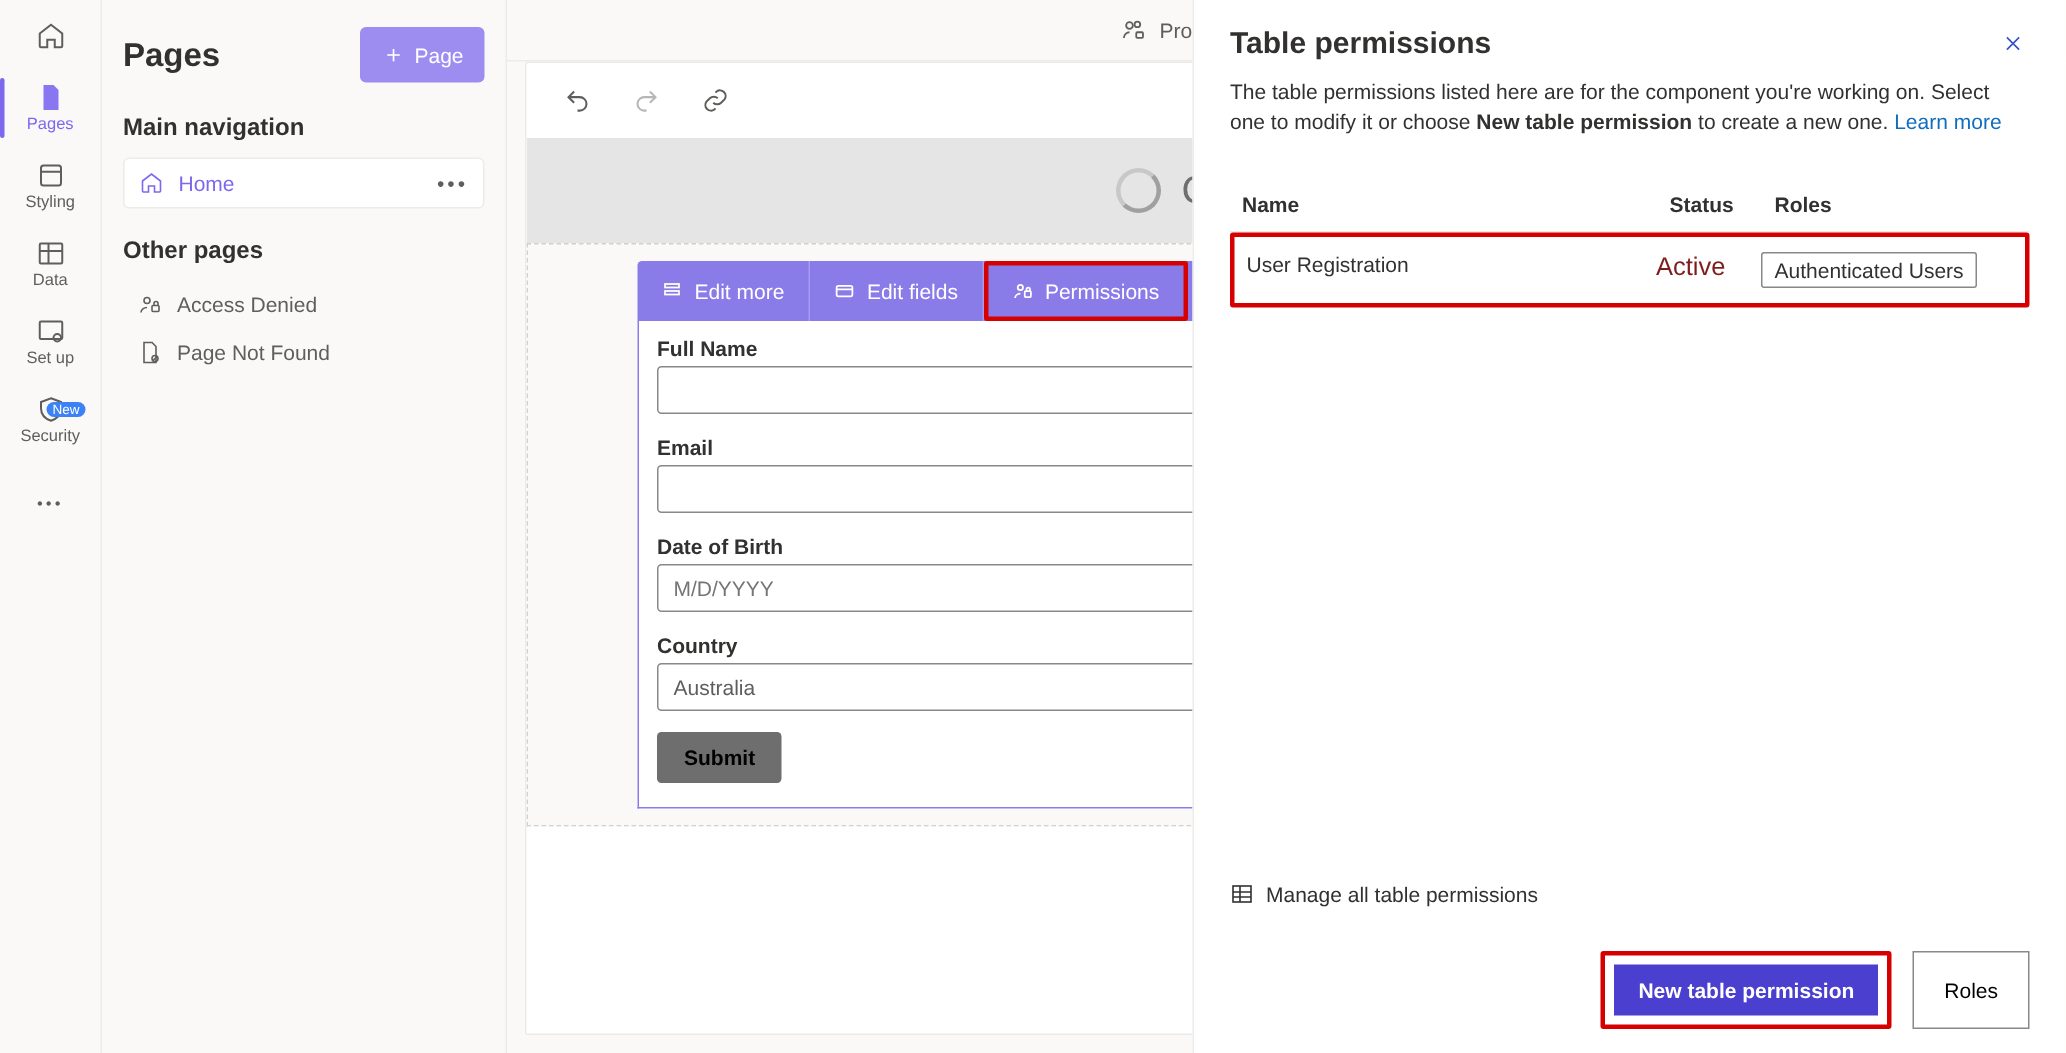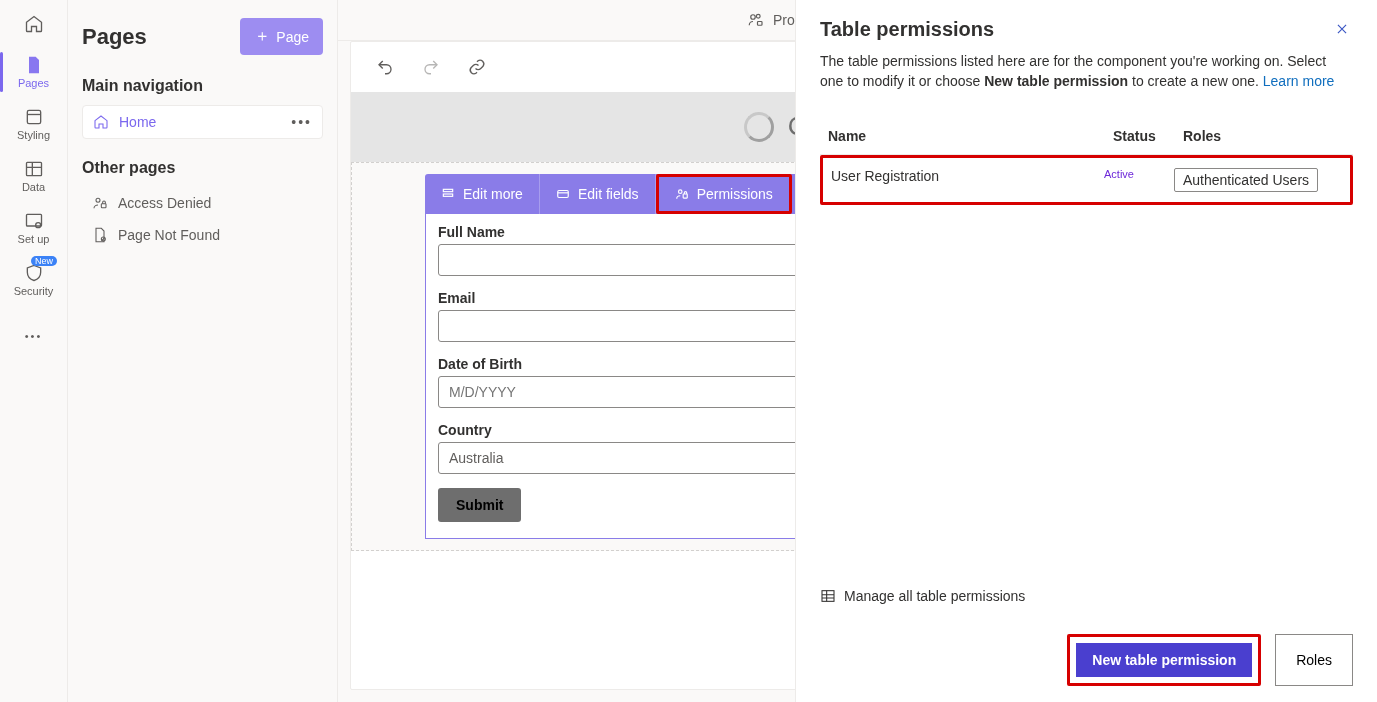--- a/index.html
+++ b/index.html
@@ -6,21 +6,21 @@
 body { font-family: "Segoe UI", Arial, sans-serif; font-size: 14px; color: #323130; background: #fff; overflow: hidden; }
 .app { display: flex; height: 702px; width: 1377px; }
 
 
 .left-rail { width: 68px; background: #faf9f8; border-right: 1px solid #edebe9; display: flex; flex-direction: column; align-items: center; padding-top: 8px; }
 .left-rail .home-top { width: 100%; height: 32px; display: flex; align-items: center; justify-content: center; margin-bottom: 6px; }
 .rail-item { width: 100%; height: 52px; display: flex; flex-direction: column; align-items: center; justify-content: center; cursor: pointer; position: relative; font-size: 11px; color: #605e5c; gap: 2px; }
 .rail-item.active { color: #7b68ee; }
 .rail-item.active::before { content: ""; position: absolute; left: 0; top: 6px; bottom: 6px; width: 3px; background: #7b68ee; border-radius: 2px; }
 .rail-icon { width: 20px; height: 20px; display: flex; align-items: center; justify-content: center; }
-.rail-new-badge { position: absolute; top: 2px; right: 10px; background: #3b82f6; color: #fff; font-size: 9px; padding: 0 4px; border-radius: 7px; }
+.rail-new-badge { position: absolute; top: 14px; right: 10px; background: #3b82f6; color: #fff; font-size: 9px; padding: 0 4px; border-radius: 7px; }
 .rail-more { margin-top: 4px; }
 
 
 .pages-panel { width: 270px; background: #faf9f8; border-right: 1px solid #edebe9; padding: 18px 14px; }
 .pages-header { display: flex; align-items: center; justify-content: space-between; margin-bottom: 22px; }
 .pages-title { font-size: 22px; font-weight: 600; color: #323130; }
 .btn-page { background: #9d8df1; color: #fff; border: none; border-radius: 4px; padding: 8px 14px; font-size: 14px; display: flex; align-items: center; gap: 6px; cursor: pointer; }
 .section-title { font-size: 16px; font-weight: 600; margin-bottom: 10px; margin-top: 0; color: #323130; }
 .nav-item { display: flex; align-items: center; padding: 8px 10px; border-radius: 4px; cursor: pointer; gap: 10px; color: #605e5c; }
 .nav-item.selected { background: #fff; color: #7b68ee; border: 1px solid #edebe9; position: relative; }
@@ -61,21 +61,21 @@
 .sp-close { color: #3b57c4; cursor: pointer; font-size: 16px; padding:4px;}
 .sp-desc { font-size: 14px; color: #323130; line-height: 1.45; }
 .sp-desc a { color: #106ebe; text-decoration: none; }
 .tbl-head { display: flex; margin-top: 26px; padding: 10px 0; border-bottom: 1px solid #edebe9; font-weight: 600; font-size: 14px; }
 .col-name { flex: 1; padding-left: 8px;}
 .col-status { width: 70px; }
 .col-roles { width: 170px; }
 .tbl-row { display: flex; align-items: flex-start; padding: 12px 0 12px 0; font-size: 14px; }
 .row-highlight { border: 3px solid #d60000; border-radius: 2px; padding: 10px 6px;}
 .row-highlight .col-name { padding-left:2px;}
-.row-highlight .col-status { font-size:11px; color:#6d28d9;}
+.row-highlight .col-status { font-size:17px; color:#7f1d1d;}
 .roles-box { border: 1px solid #8a8886; border-radius:2px; padding: 3px 8px; display:inline-block; }
 
 .sp-footer { margin-top: auto; }
 .manage-link { display: flex; align-items: center; gap: 8px; color: #323130; font-size: 14px; margin-bottom: 30px; cursor:pointer; }
 .footer-buttons { display: flex; justify-content: flex-end; gap: 14px; }
 .btn-primary { background: #4a3fcf; color: #fff; border: none; padding: 9px 16px; font-size: 14px; font-weight: 600; cursor: pointer; }
 .btn-secondary { background: #fff; border: 1px solid #8a8886; padding: 9px 20px; font-size: 14px; cursor: pointer; }
 .big-highlight { border: 3px solid #d60000; padding: 6px; border-radius: 2px; }
 </style>
 </head>

